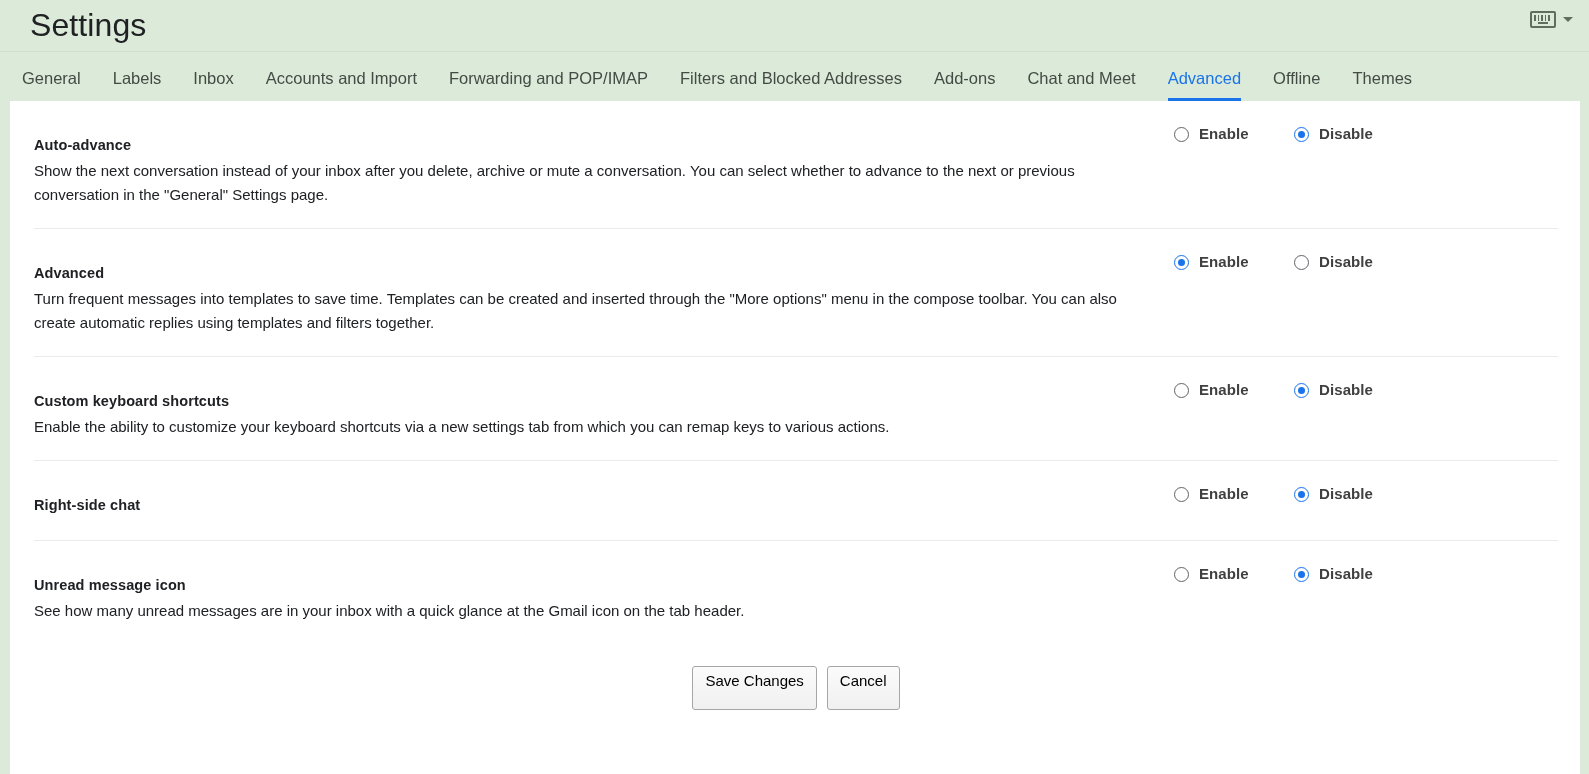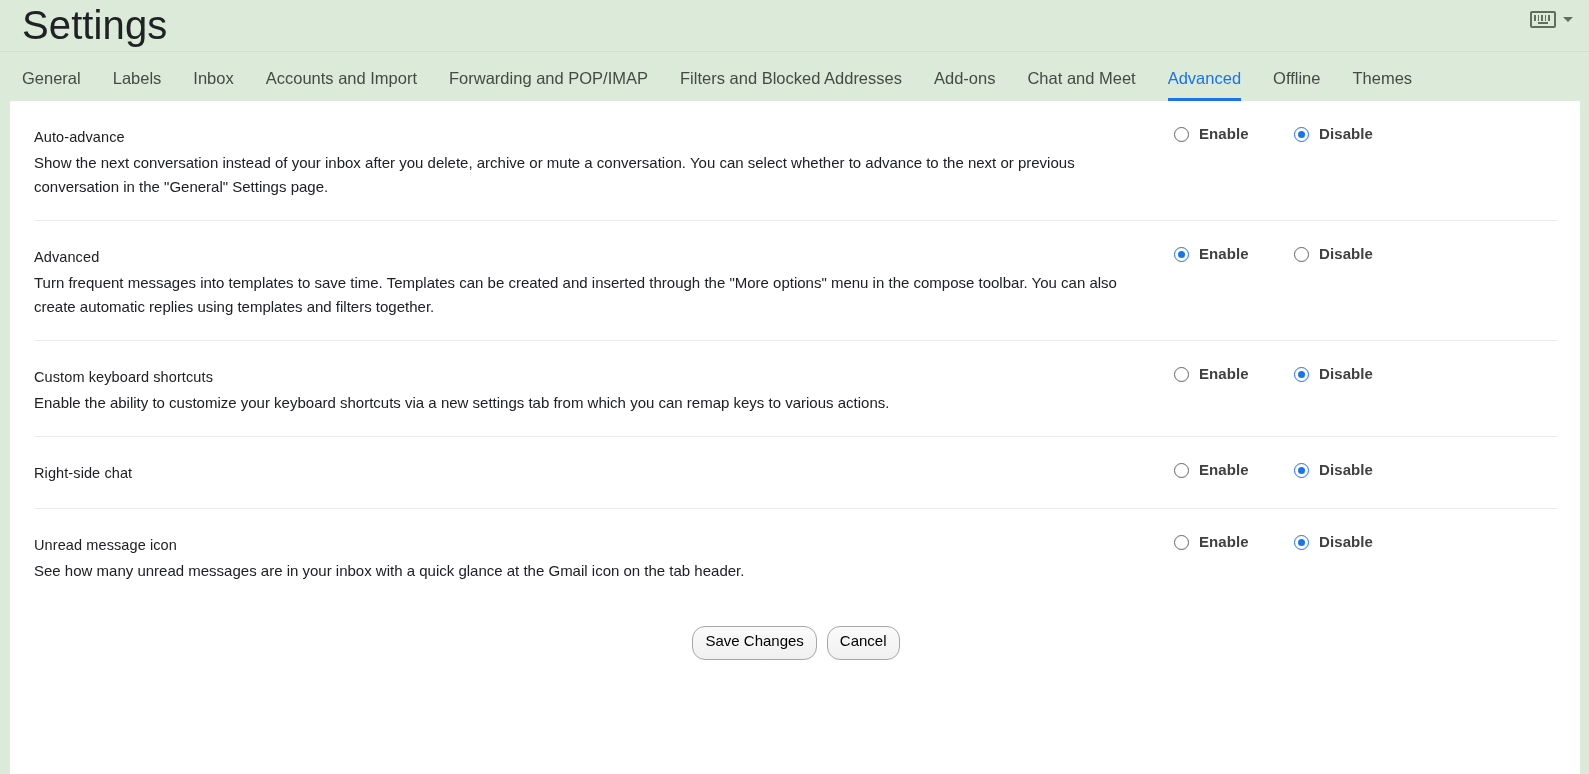--- a/index.html
+++ b/index.html
@@ -18,23 +18,23 @@
   
   .header {
     position: relative;
     height: 52px;
     background: #dbead9;
     border-bottom: 1px solid #cfe0cd;
     box-sizing: border-box;
   }
   .page-title {
     position: absolute;
-    left: 22px;
+    left: 30px;
     top: 7px;
-    font-size: 40px;
+    font-size: 32px;
     font-weight: 400;
     color: #202124;
     letter-spacing: 0.1px;
     line-height: 36px;
   }
   .header-right {
     position: absolute;
     right: 16px;
     top: 11px;
     display: flex;
@@ -120,24 +120,24 @@
   .setting-row.no-border { border-bottom: none; }
 
   .setting-text {
     flex: 0 0 1140px;
     max-width: 1140px;
     padding-right: 20px;
     box-sizing: border-box;
   }
   .setting-title {
     font-size: 14.5px;
-    font-weight: normal;
+    font-weight: bold;
     color: #202124;
     line-height: 20px;
-    margin: 4px 0 4px 0;
+    margin: 12px 0 4px 0;
     letter-spacing: 0.1px;
   }
   .setting-desc {
     font-size: 15px;
     color: #202124;
     line-height: 24px;
     margin: 0;
   }
 
   .options {
@@ -191,22 +191,22 @@
     align-items: center;
     gap: 10px;
     padding-top: 22px;
   }
   .btn {
     font-family: "Liberation Sans", sans-serif;
     font-size: 15px;
     color: #000;
     background: linear-gradient(#fbfbfb, #f0f0f0);
     border: 1px solid #a6a6a6;
-    border-radius: 13px;
-    padding: 4px 12px 9px 12px;
+    border-radius: 3px;
+    padding: 4px 12px 19px 12px;
     line-height: 19px;
     cursor: pointer;
   }
 </style>
 </head>
 <body>
 
 <div class="header">
   <div class="page-title">Settings</div>
   <div class="header-right">

